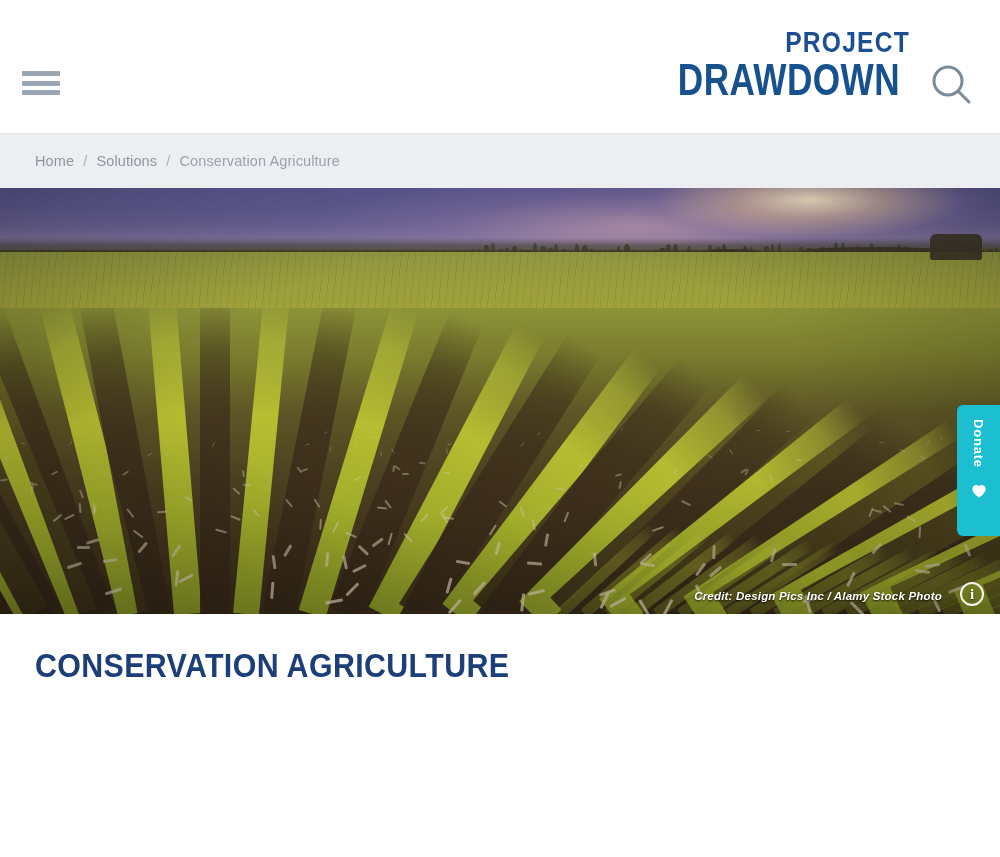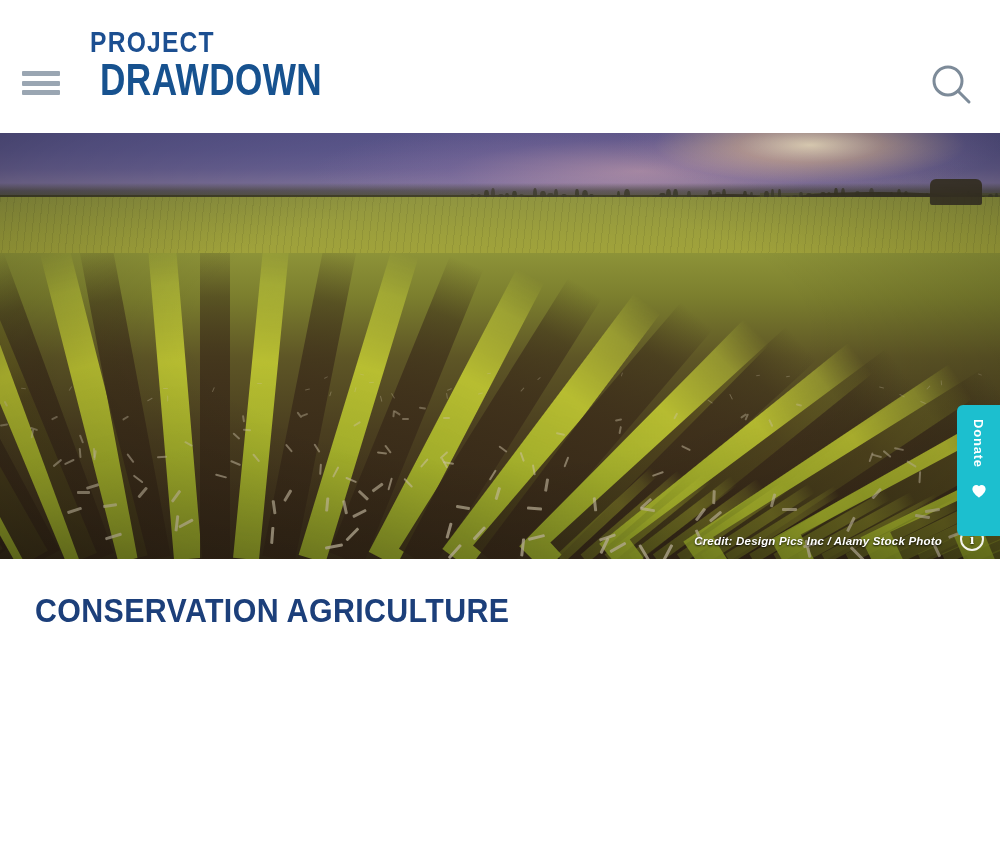--- a/index.html
+++ b/index.html
@@ -44,21 +44,21 @@
     width: 38px;
     height: 5px;
     background: #9aa6b2;
     border-radius: 1px;
   }
 
   .logo {
     position: absolute;
     left: 0; right: 0;
     top: 28px;
-    text-align: left;
+    text-align: right;
     cursor: pointer;
   }
   .logo-top {
     display: block;
     font-family: "Liberation Sans Narrow", "Liberation Sans", sans-serif;
     font-weight: 700;
     font-size: 30px;
     letter-spacing: 1.5px;
     line-height: 0.95;
     color: #1c4f91;
@@ -344,20 +344,29 @@
     </div>
 
     <div class="search-btn">
       <svg viewBox="0 0 52 52" width="52" height="52" aria-hidden="true">
         <circle cx="22" cy="21" r="14" fill="none" stroke="#7d8b99" stroke-width="3"></circle>
         <line x1="32" y1="31" x2="43" y2="42" stroke="#7d8b99" stroke-width="3" stroke-linecap="round"></line>
       </svg>
     </div>
   </header>
 
+  <nav class="breadcrumb-bar">
+    <div class="breadcrumb">
+      <a>Home</a>
+      <span class="sep">/</span>
+      <a>Solutions</a>
+      <span class="sep">/</span>
+      <span class="current">Conservation Agriculture</span>
+    </div>
+  </nav>
 
   <section class="hero">
     <div class="hero-sky"></div>
     <div class="hero-rightpatch"></div>
     <div class="hero-horizon" id="horizon">
         <div class="tree" style="left: 470px; height: 9.47308px; width: 5.49048px; opacity: 0.67;"></div>
         <div class="tree" style="left: 477px; height: 9.04574px; width: 3.61276px; opacity: 0.61;"></div>
         <div class="tree" style="left: 484px; height: 12.7619px; width: 5.28133px; opacity: 0.9;"></div>
         <div class="tree" style="left: 491px; height: 14.7883px; width: 4.16286px; opacity: 0.65;"></div>
         <div class="tree" style="left: 498px; height: 9.2915px; width: 5.92402px; opacity: 0.7;"></div>

